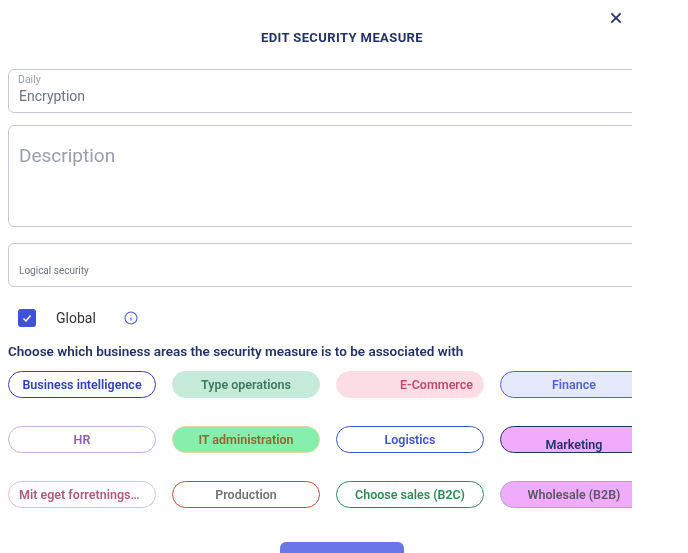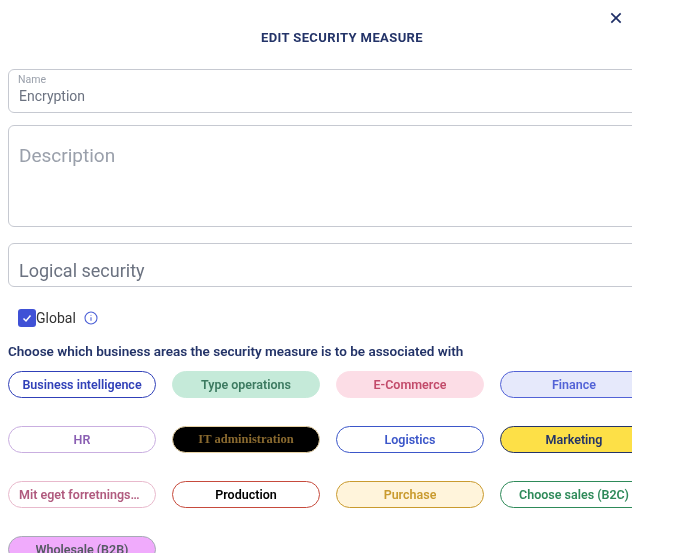--- a/index.html
+++ b/index.html
@@ -16,24 +16,24 @@
   .field { position: relative; margin-bottom: 12px; }
   .field-label { position: absolute; top: 4px; left: 10px; font-size: 10.5px; color: #9aa0ab; pointer-events: none; }
   .field-input, .field-textarea, .field-select {
     width: 654px; border: 1px solid #c6c9d1; border-radius: 6px; font-size: 14px; color: #6b7280;
     font-family: inherit; background: #fff;
   }
   .field-input { height: 44px; padding: 16px 10px 6px 10px; }
   .field-textarea { height: 102px; padding: 18px 10px 6px 10px; resize: none; font-size: 19px; }
   .field-textarea::placeholder { color: #9aa0ab; }
   .field-select { height: 44px; padding: 14px 36px 4px 10px; cursor: pointer; display: flex; align-items: center; position: relative; }
-  .field-select .sel-val { color: #6b7280; font-size: 18px; }
+  .field-select .sel-val { color: #6b7280; font-size: 10px; }
   .chev { position: absolute; right: 12px; top: 50%; transform: translateY(-50%); }
   .chev svg { width: 14px; height: 14px; stroke: #4b5fd6; stroke-width: 2; fill: none; }
-  .global-row { display: flex; align-items: center; gap: 0; padding: 10px 0 10px 10px; }
+  .global-row { display: flex; align-items: center; gap: 20px; padding: 10px 0 10px 10px; }
   .cbx { width: 18px; height: 18px; border-radius: 3px; background: #3f51d6; display: flex; align-items: center; justify-content: center; cursor: pointer; }
   .cbx svg { width: 12px; height: 12px; stroke: #fff; stroke-width: 3; fill: none; }
   .global-label { font-size: 14px; color: #333; }
   .info-ic { width: 18px; height: 18px; display: flex; align-items: center; justify-content: center; margin-left: 6px; }
   .info-ic svg { width: 16px; height: 16px; stroke: #4b5fd6; stroke-width: 1.6; fill: none; }
   .choose-text { font-size: 13.5px; font-weight: 600; color: #233368; padding: 6px 0 12px 0; }
   .chips { display: flex; flex-wrap: wrap; gap: 28px 16px; padding-right: 4px; }
   .chip {
     width: 148px; height: 27px; border-radius: 26px; display: flex; align-items: center; justify-content: center;
     font-size: 12.5px; font-weight: 600; cursor: pointer; white-space: nowrap; overflow: hidden;
@@ -56,21 +56,21 @@
           <path d="M5 5 L19 19 M19 5 L5 19" fill="none"></path>
         </svg>
   </span>
 </div>
 
 <div class="scroll">
   <div class="content">
     <div class="title">EDIT SECURITY MEASURE</div>
 
     <div class="field">
-      <div class="field-label">Name</div>
+      <div class="field-label">Daily</div>
       <input class="field-input" type="text" value="Encryption" style="">
     </div>
 
     <div class="field">
       <textarea class="field-textarea" placeholder="Description" style=""></textarea>
     </div>
 
     <div class="field">
       <div class="field-label">Type</div>
       <div class="field-select">
@@ -103,46 +103,43 @@
 
     <div class="choose-text">Choose which business areas the security measure is to be associated with</div>
 
     <div class="chips" id="chips">
           <div class="chip" style="color: rgb(48, 64, 184); background: rgb(255, 255, 255); border: 1.6px solid rgb(48, 64, 184);">
             <span>Business intelligence</span>
           </div>
           <div class="chip" style="color: rgb(60, 122, 96); background: rgb(197, 234, 217); border: 1px solid rgb(197, 234, 217);">
             <span>Type operations</span>
           </div>
-          <div class="chip" style="color: rgb(194, 74, 106); background: rgb(252, 221, 230); border: 1px solid rgb(252, 221, 230);">
+          <div class="chip" style="color: rgb(194, 74, 106); background: rgb(252, 221, 230); border: 1px solid rgb(252, 221, 230); justify-content: flex-end;">
             <span>E-Commerce</span>
           </div>
           <div class="chip" style="color: rgb(82, 98, 214); background: rgb(230, 233, 251); border: 1.6px solid rgb(82, 98, 214);">
             <span>Finance</span>
           </div>
           <div class="chip" style="color: rgb(138, 95, 179); background: rgb(255, 255, 255); border: 1px solid rgb(201, 174, 224);">
             <span>HR</span>
           </div>
-          <div class="chip" style="color: rgb(138, 106, 47); background: #000000; border: 1px solid rgb(232, 211, 166); font-family: Liberation Serif, serif;">
+          <div class="chip" style="color: rgb(138, 106, 47); background: #86efac; border: 1px solid rgb(232, 211, 166);">
             <span>IT administration</span>
           </div>
           <div class="chip" style="color: rgb(59, 86, 201); background: rgb(255, 255, 255); border: 1.6px solid rgb(59, 86, 201);">
             <span>Logistics</span>
           </div>
-          <div class="chip" style="color: rgb(35, 51, 104); background: #fde047; border: 1.6px solid rgb(35, 51, 104);">
+          <div class="chip" style="color: rgb(35, 51, 104); background: #f0abfc; border: 1.6px solid rgb(35, 51, 104); align-items: flex-end;">
             <span>Marketing</span>
           </div>
           <div class="chip" style="color: rgb(176, 90, 126); background: rgb(255, 255, 255); border: 1px solid rgb(232, 185, 204);">
             <span>Mit eget forretningso...</span>
           </div>
-          <div class="chip" style="color: #000000; background: rgb(255, 255, 255); border: 1.6px solid rgb(198, 74, 60);">
+          <div class="chip" style="color: #737373; background: rgb(255, 255, 255); border: 1.6px solid rgb(198, 74, 60);">
             <span>Production</span>
-          </div>
-          <div class="chip" style="color: rgb(201, 154, 46); background: rgb(255, 244, 219); border: 1.6px solid rgb(201, 154, 46);">
-            <span>Purchase</span>
           </div>
           <div class="chip" style="color: rgb(46, 138, 89); background: rgb(255, 255, 255); border: 1.6px solid rgb(46, 138, 89);">
             <span>Choose sales (B2C)</span>
           </div>
           <div class="chip" style="color: rgb(85, 90, 99); background: #f0abfc; border: 1px solid rgb(166, 171, 181);">
             <span>Wholesale (B2B)</span>
           </div>
         </div>
 
     <div class="footer">

